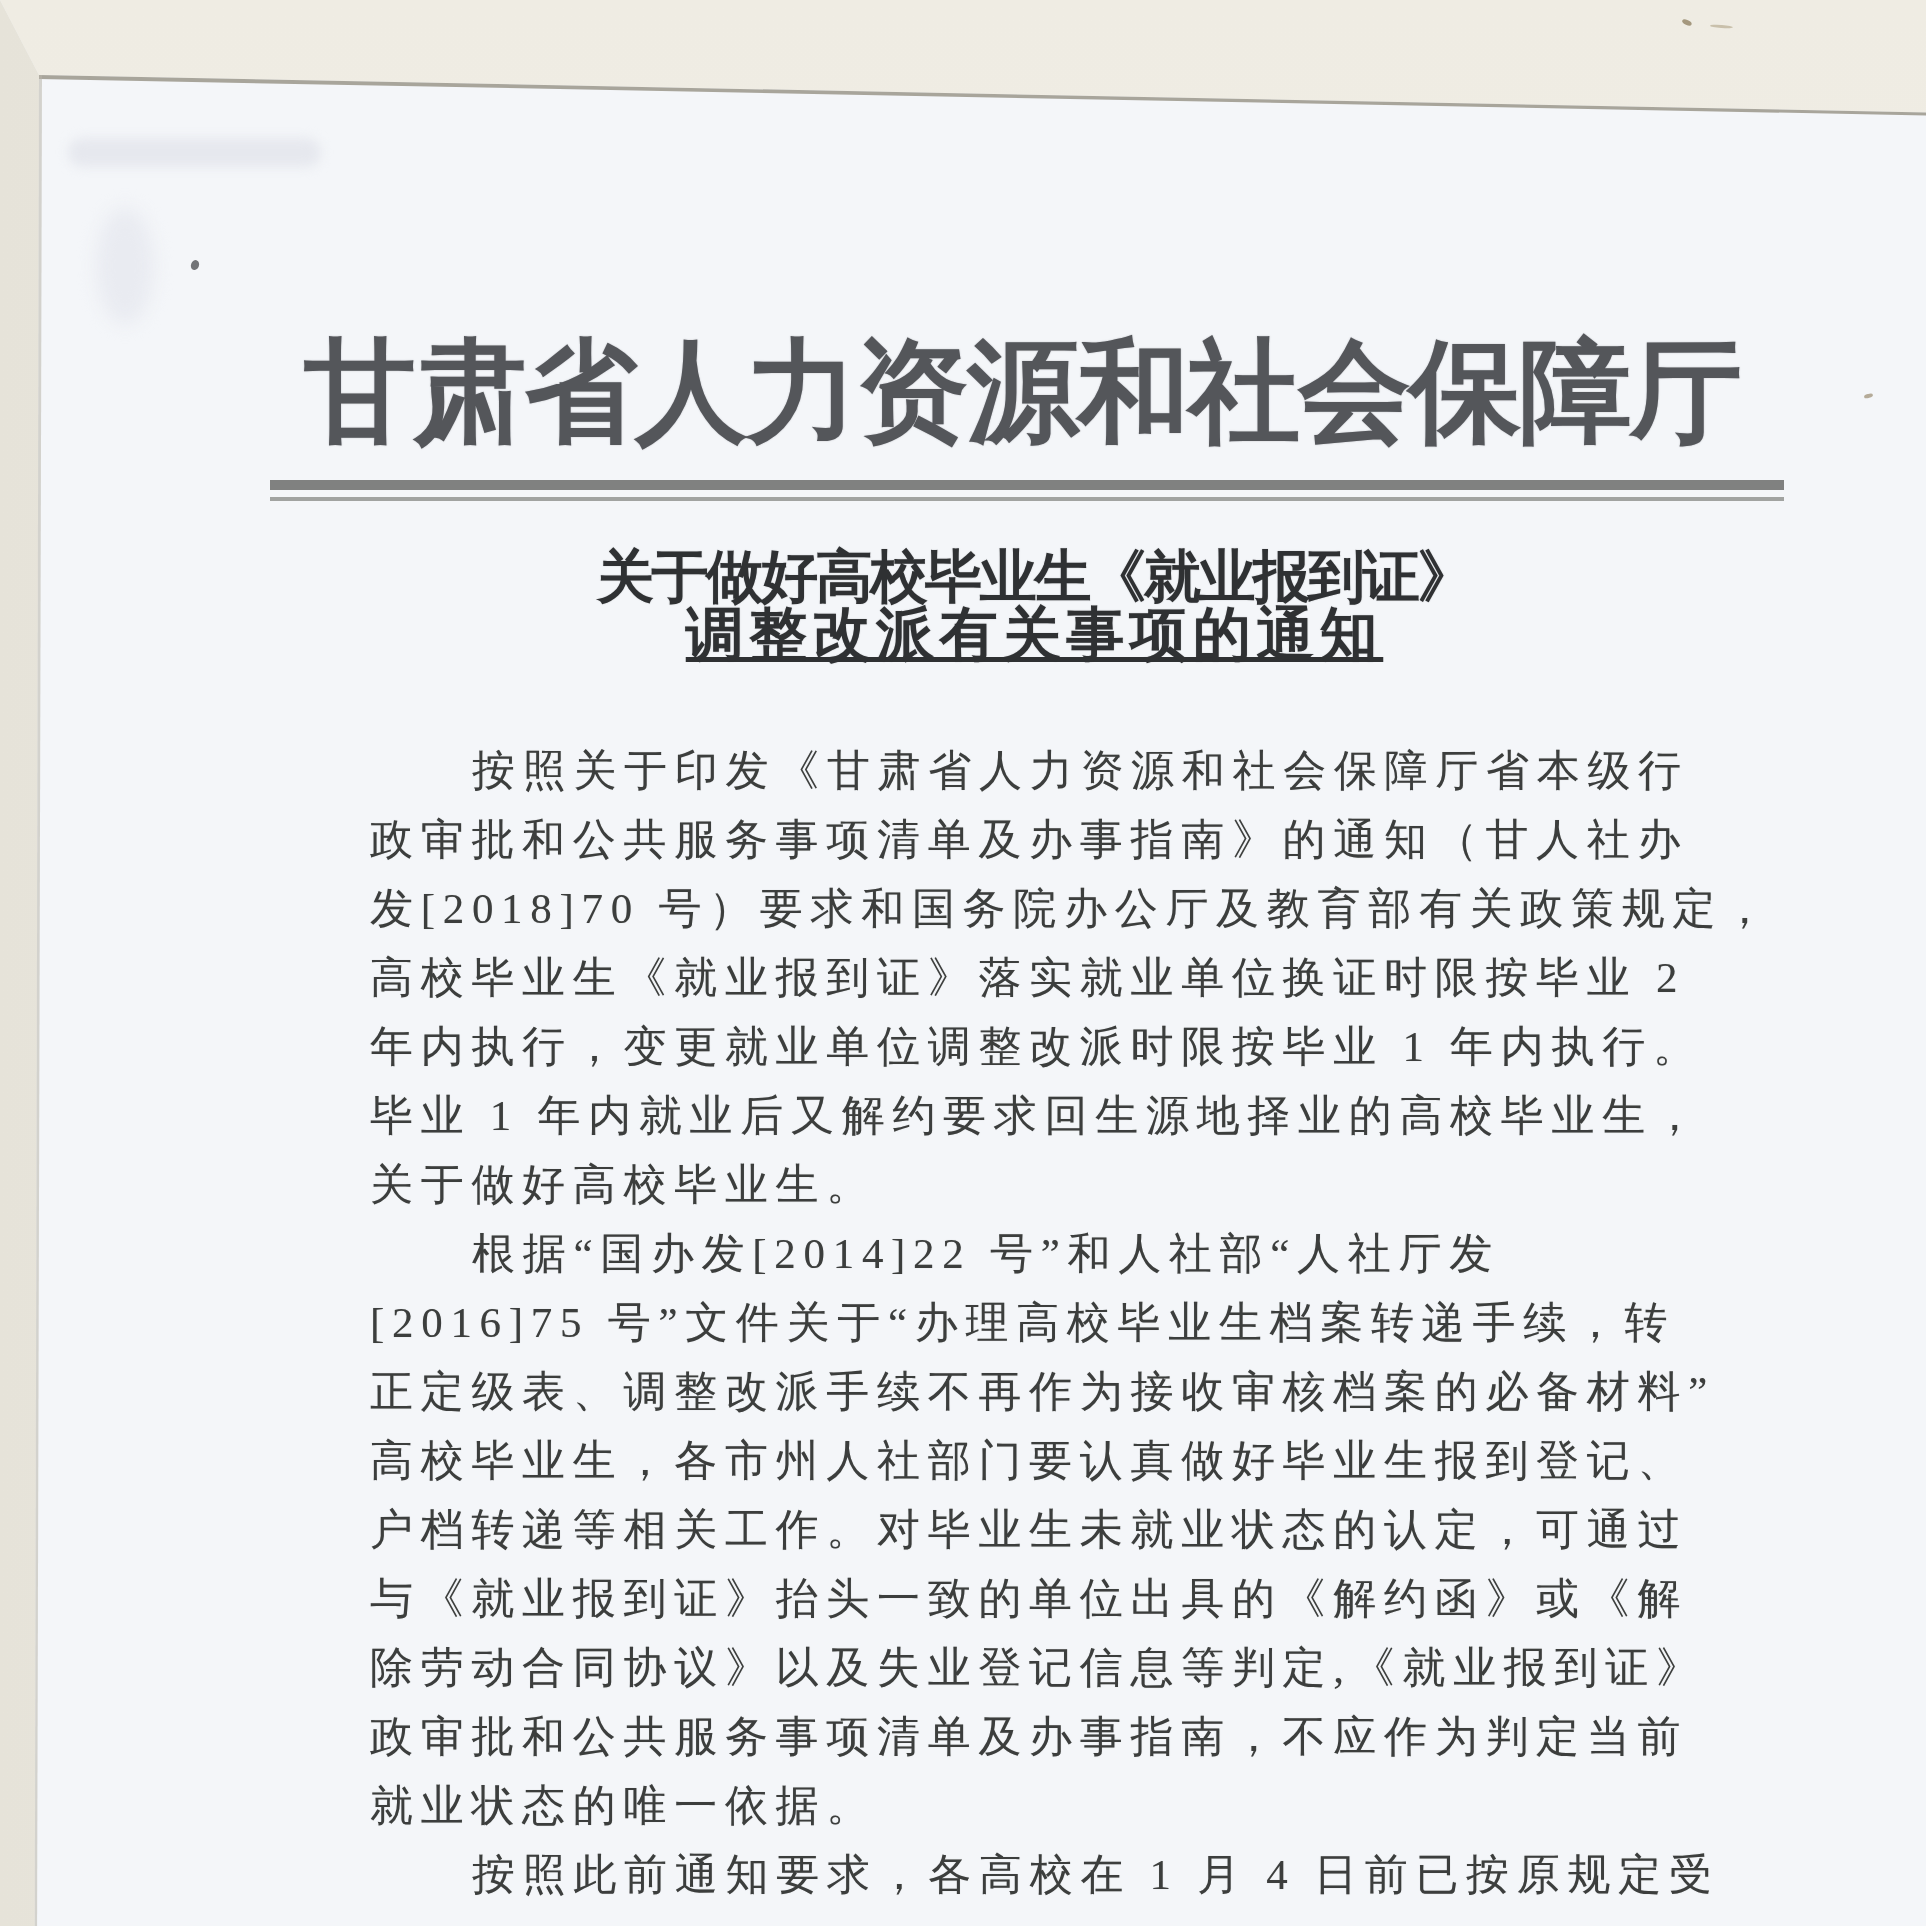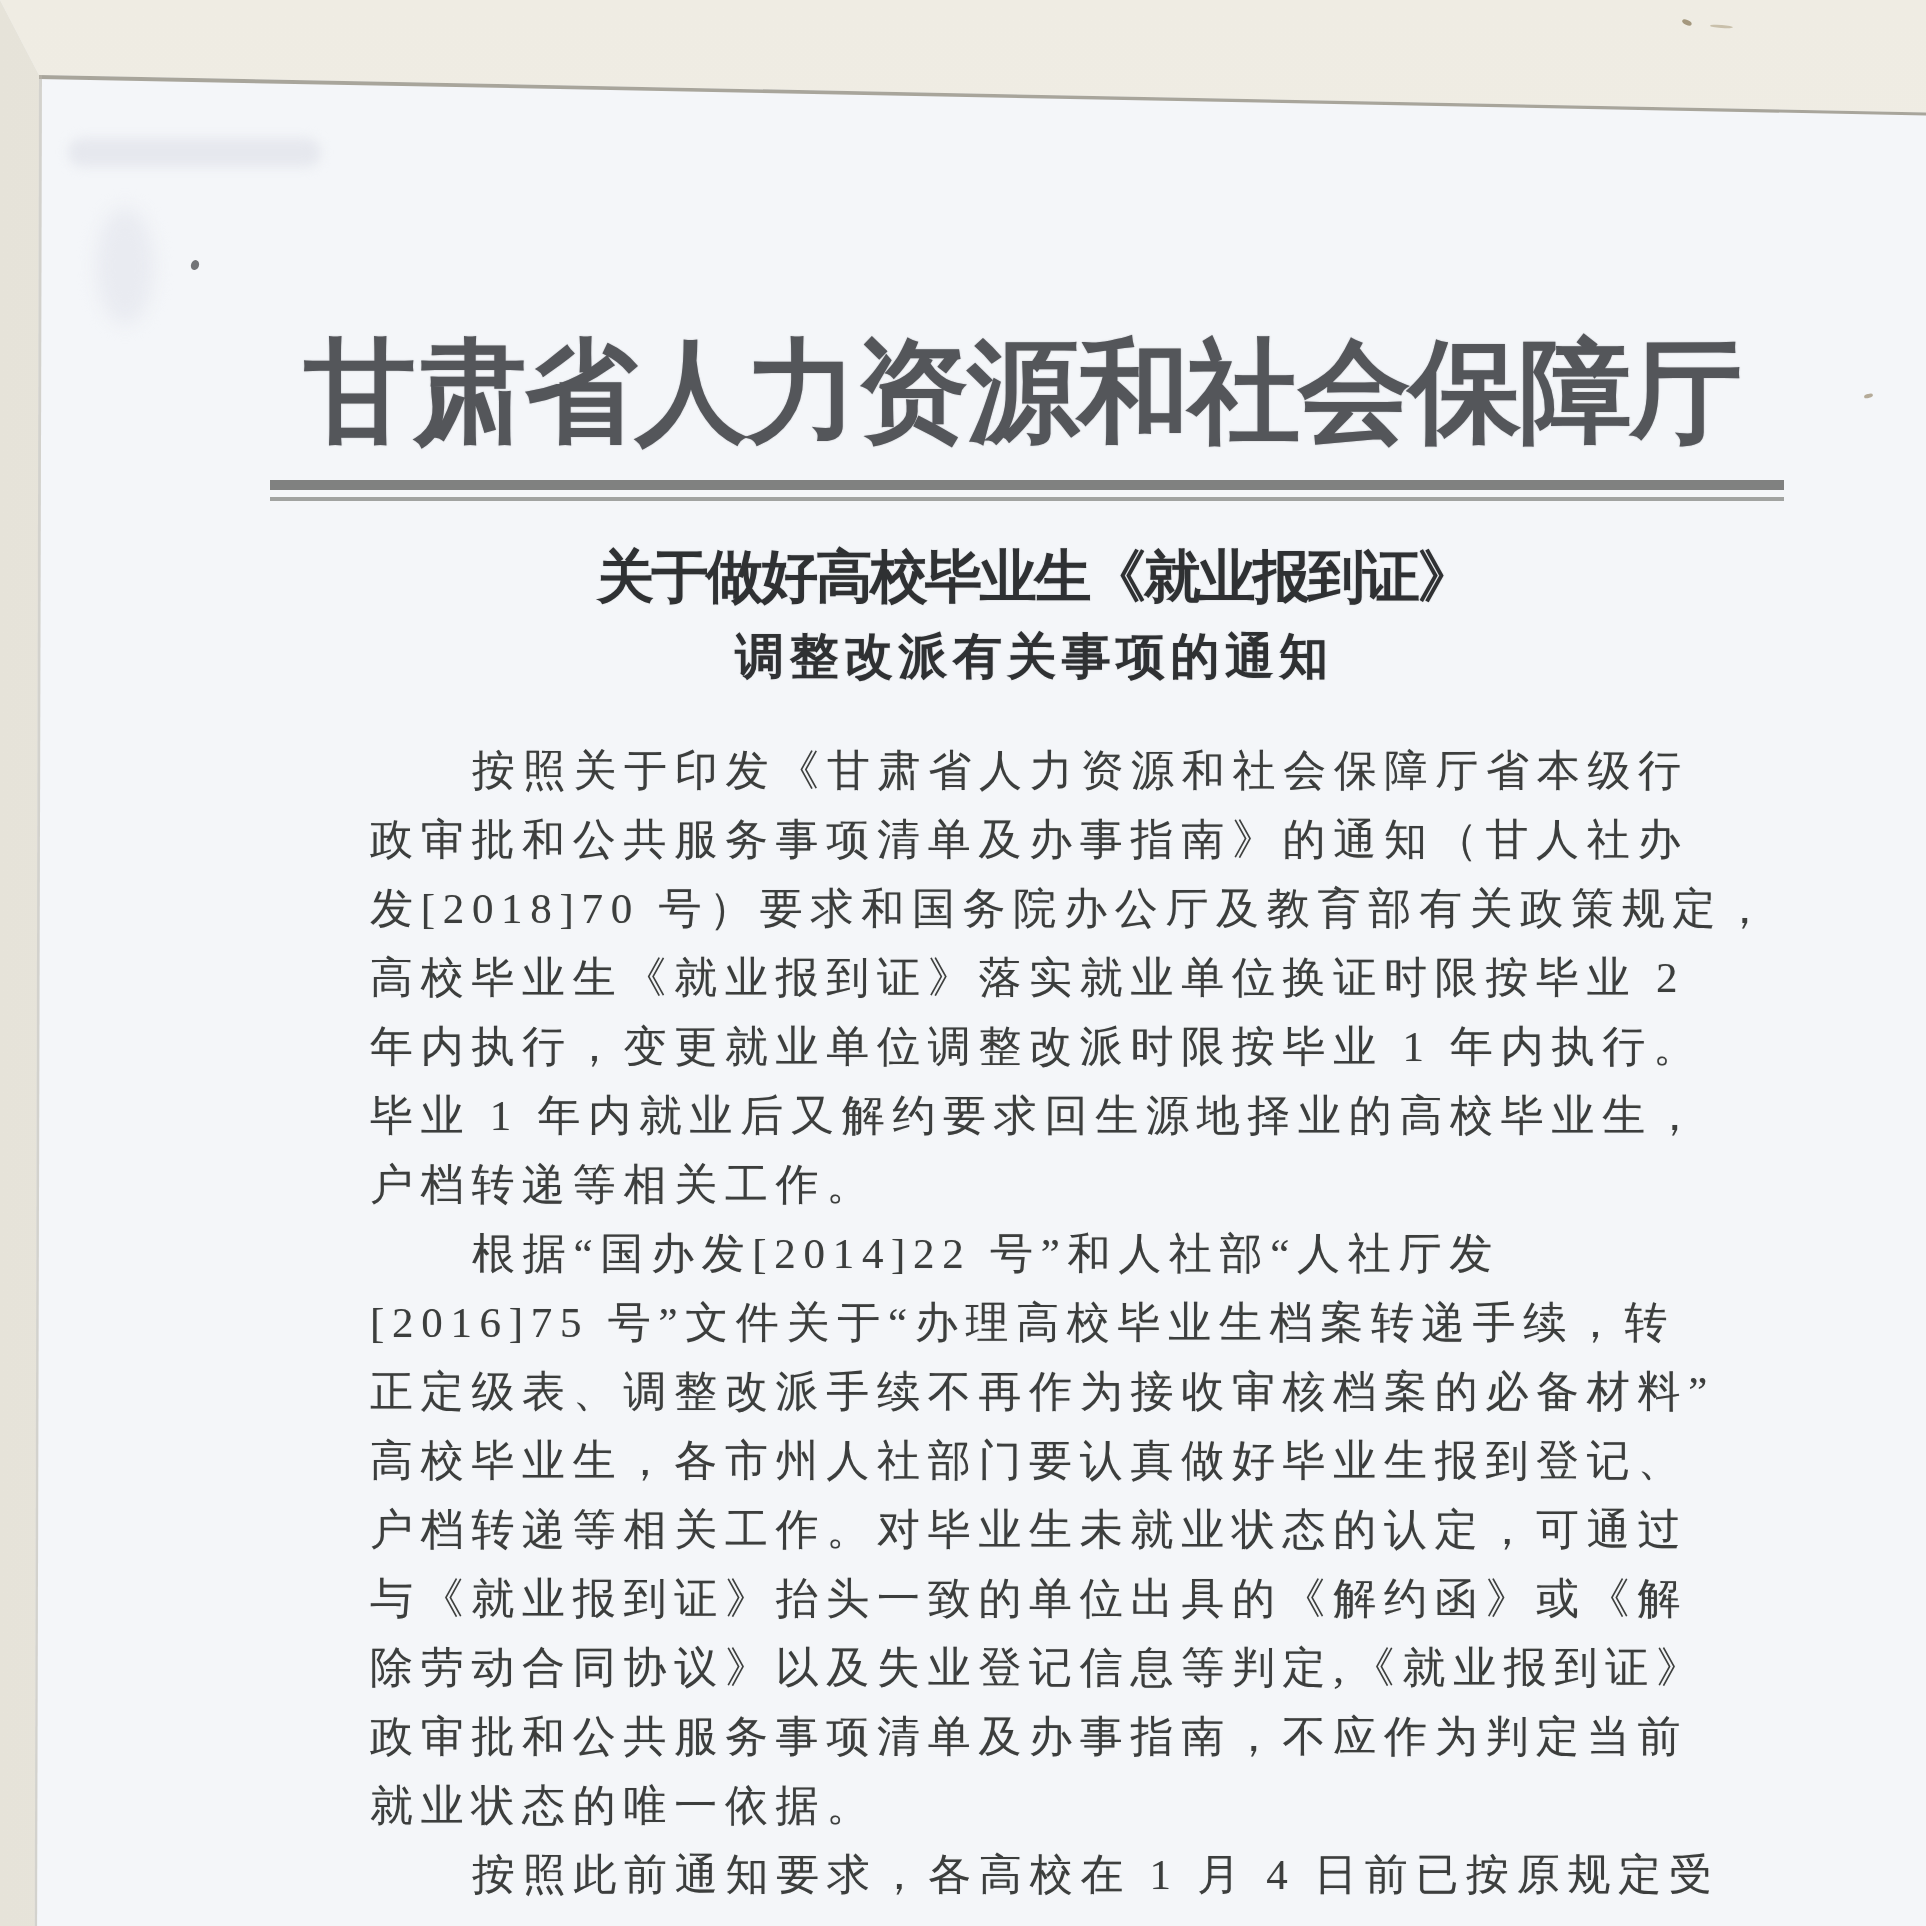--- a/index.html
+++ b/index.html
@@ -56,21 +56,21 @@
   .rule{position:absolute;left:270px;width:1514px;}
   .rule.head-thick{top:480px;height:10.4px;background:#6f716e;opacity:.88;}
   .rule.head-thin{top:497px;height:3.9px;background:#8c8e8b;opacity:.8;}
   
   .doc-title{
     position:absolute;left:322px;width:1425px;text-align:center;
     font-weight:bold;color:#2f3133;white-space:nowrap;
     text-shadow:0 0 1.2px rgba(50,52,55,.35);
   }
   .doc-title.l1{top:539px;font-size:57px;letter-spacing:-2.3px;}
-  .doc-title.l2{top:624px;font-size:49px;letter-spacing:5.4px;}
+  .doc-title.l2{top:596px;font-size:58px;letter-spacing:5.4px;text-decoration:underline;}
   
   .body-text{
     position:absolute;left:370px;top:736px;width:1333px;
     font-size:43px;line-height:69px;letter-spacing:7.7px;
     color:#3c3e3d;text-shadow:0 0 0.8px rgba(70,75,70,.35);
   }
   .body-text .line{white-space:nowrap;}
   .body-text .line.indent{padding-left:102px;}
 </style>
 </head>
@@ -97,21 +97,21 @@
   <div class="doc-title l1">关于做好高校毕业生《就业报到证》</div>
   <div class="doc-title l2">调整改派有关事项的通知</div>
 
   <div class="body-text">
   <div class="line indent">按照关于印发《甘肃省人力资源和社会保障厅省本级行</div>
       <div class="line">政审批和公共服务事项清单及办事指南》的通知（甘人社办</div>
       <div class="line">发[2018]70 号）要求和国务院办公厅及教育部有关政策规定，</div>
       <div class="line">高校毕业生《就业报到证》落实就业单位换证时限按毕业 2</div>
       <div class="line">年内执行，变更就业单位调整改派时限按毕业 1 年内执行。</div>
       <div class="line">毕业 1 年内就业后又解约要求回生源地择业的高校毕业生，</div>
-      <div class="line">户档转递等相关工作。</div>
+      <div class="line">关于做好高校毕业生。</div>
       <div class="line indent">根据“国办发[2014]22 号”和人社部“人社厅发</div>
       <div class="line">[2016]75 号”文件关于“办理高校毕业生档案转递手续，转</div>
       <div class="line">正定级表、调整改派手续不再作为接收审核档案的必备材料”</div>
       <div class="line">高校毕业生，各市州人社部门要认真做好毕业生报到登记、</div>
       <div class="line">户档转递等相关工作。对毕业生未就业状态的认定，可通过</div>
       <div class="line">与《就业报到证》抬头一致的单位出具的《解约函》或《解</div>
       <div class="line">除劳动合同协议》以及失业登记信息等判定,《就业报到证》</div>
       <div class="line">政审批和公共服务事项清单及办事指南，不应作为判定当前</div>
       <div class="line">就业状态的唯一依据。</div>
       <div class="line indent">按照此前通知要求，各高校在 1 月 4 日前已按原规定受</div>

